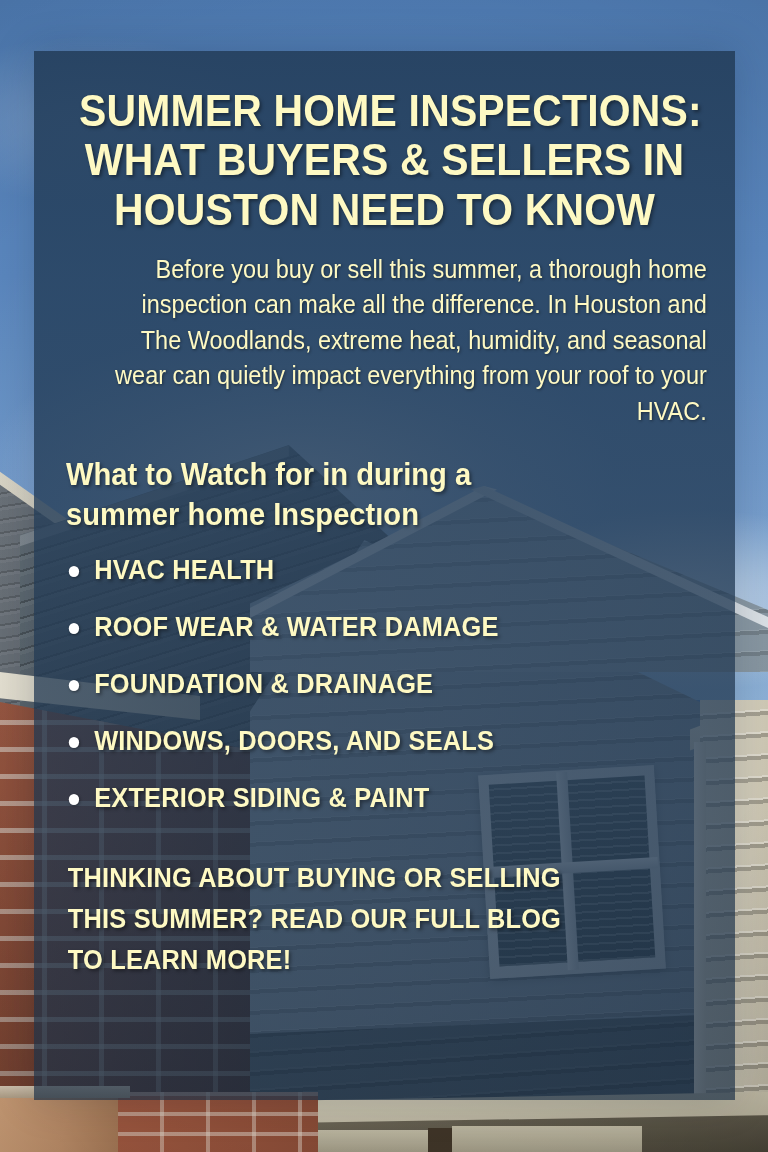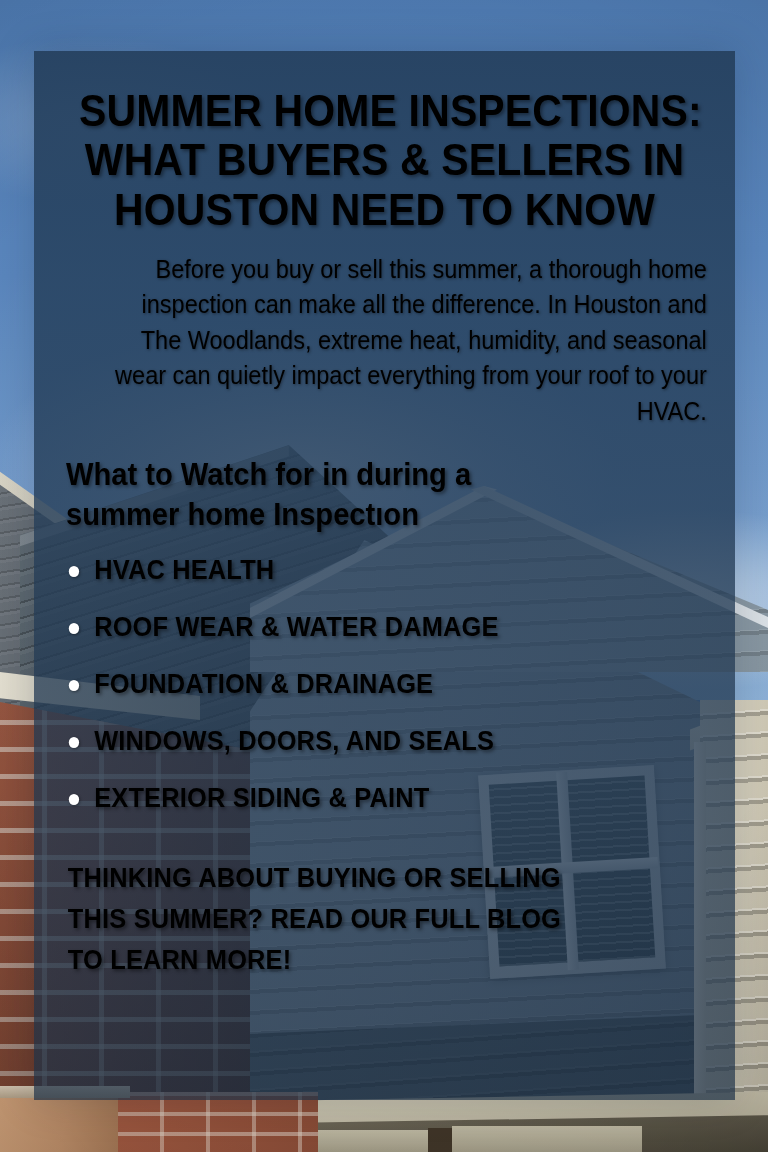--- a/index.html
+++ b/index.html
@@ -341,21 +341,21 @@
     box-shadow: 0 0 40px rgba(10, 22, 36, 0.18);
   }
 
   
   .content {
     position: absolute;
     left: 34px;
     top: 51px;
     width: 701px;
     height: 1049px;
-    color: #000000;
+    color: #fef9c3;
   }
 
   .headline {
     margin: 0;
     padding: 35px 22px 0 22px;
     text-align: center;
     font-family: "Liberation Sans Narrow", "Liberation Sans", sans-serif;
     font-weight: 700;
     font-size: 44px;
     line-height: 1.12;

